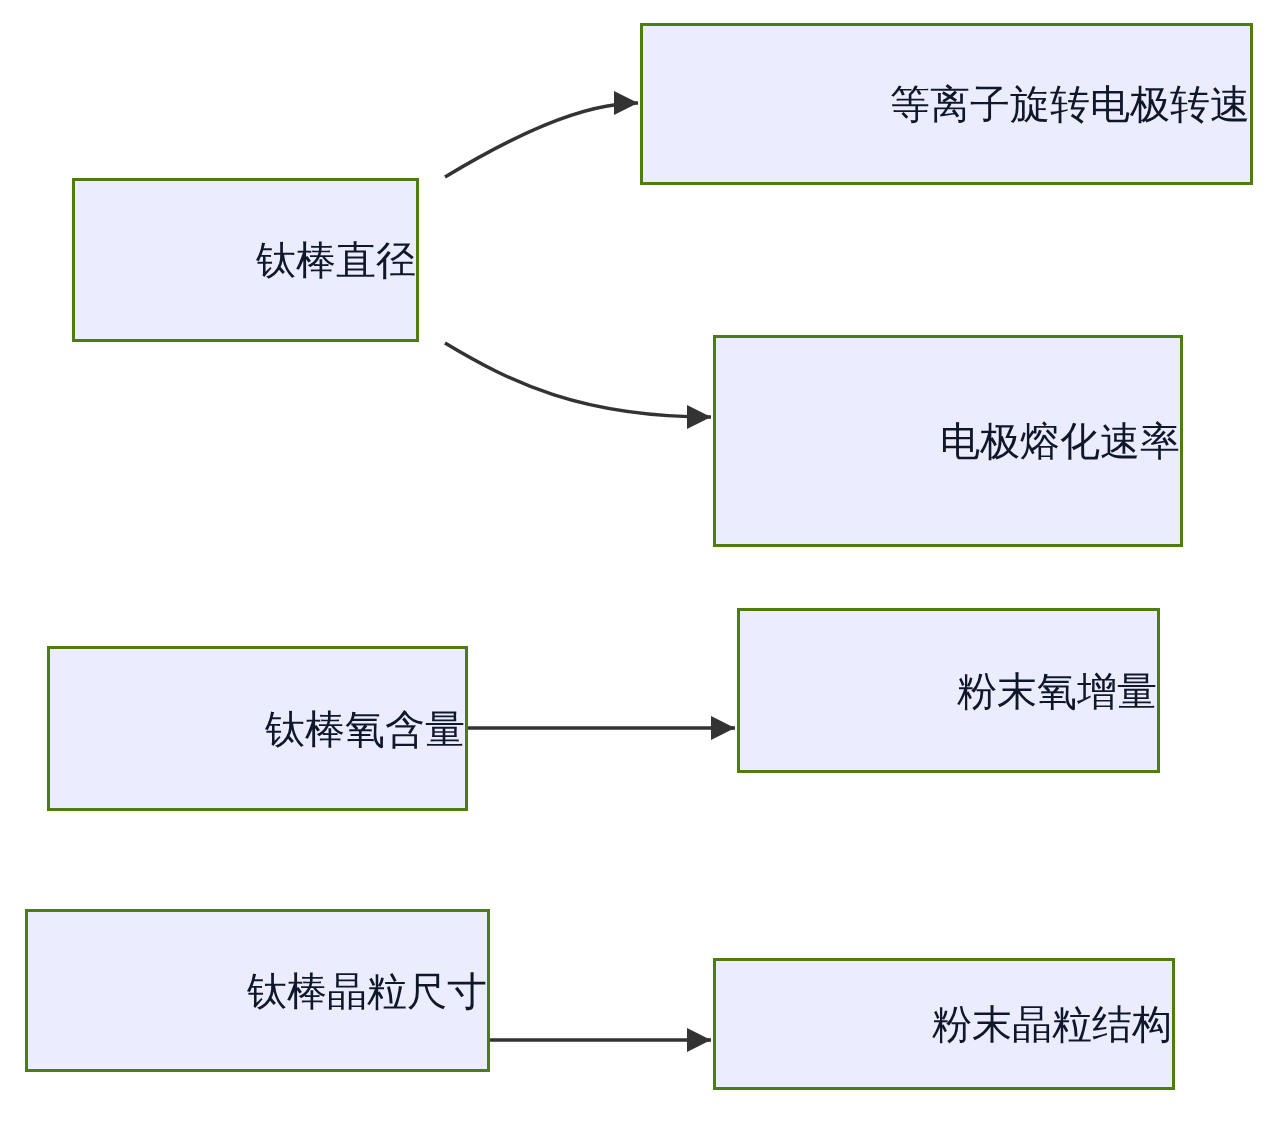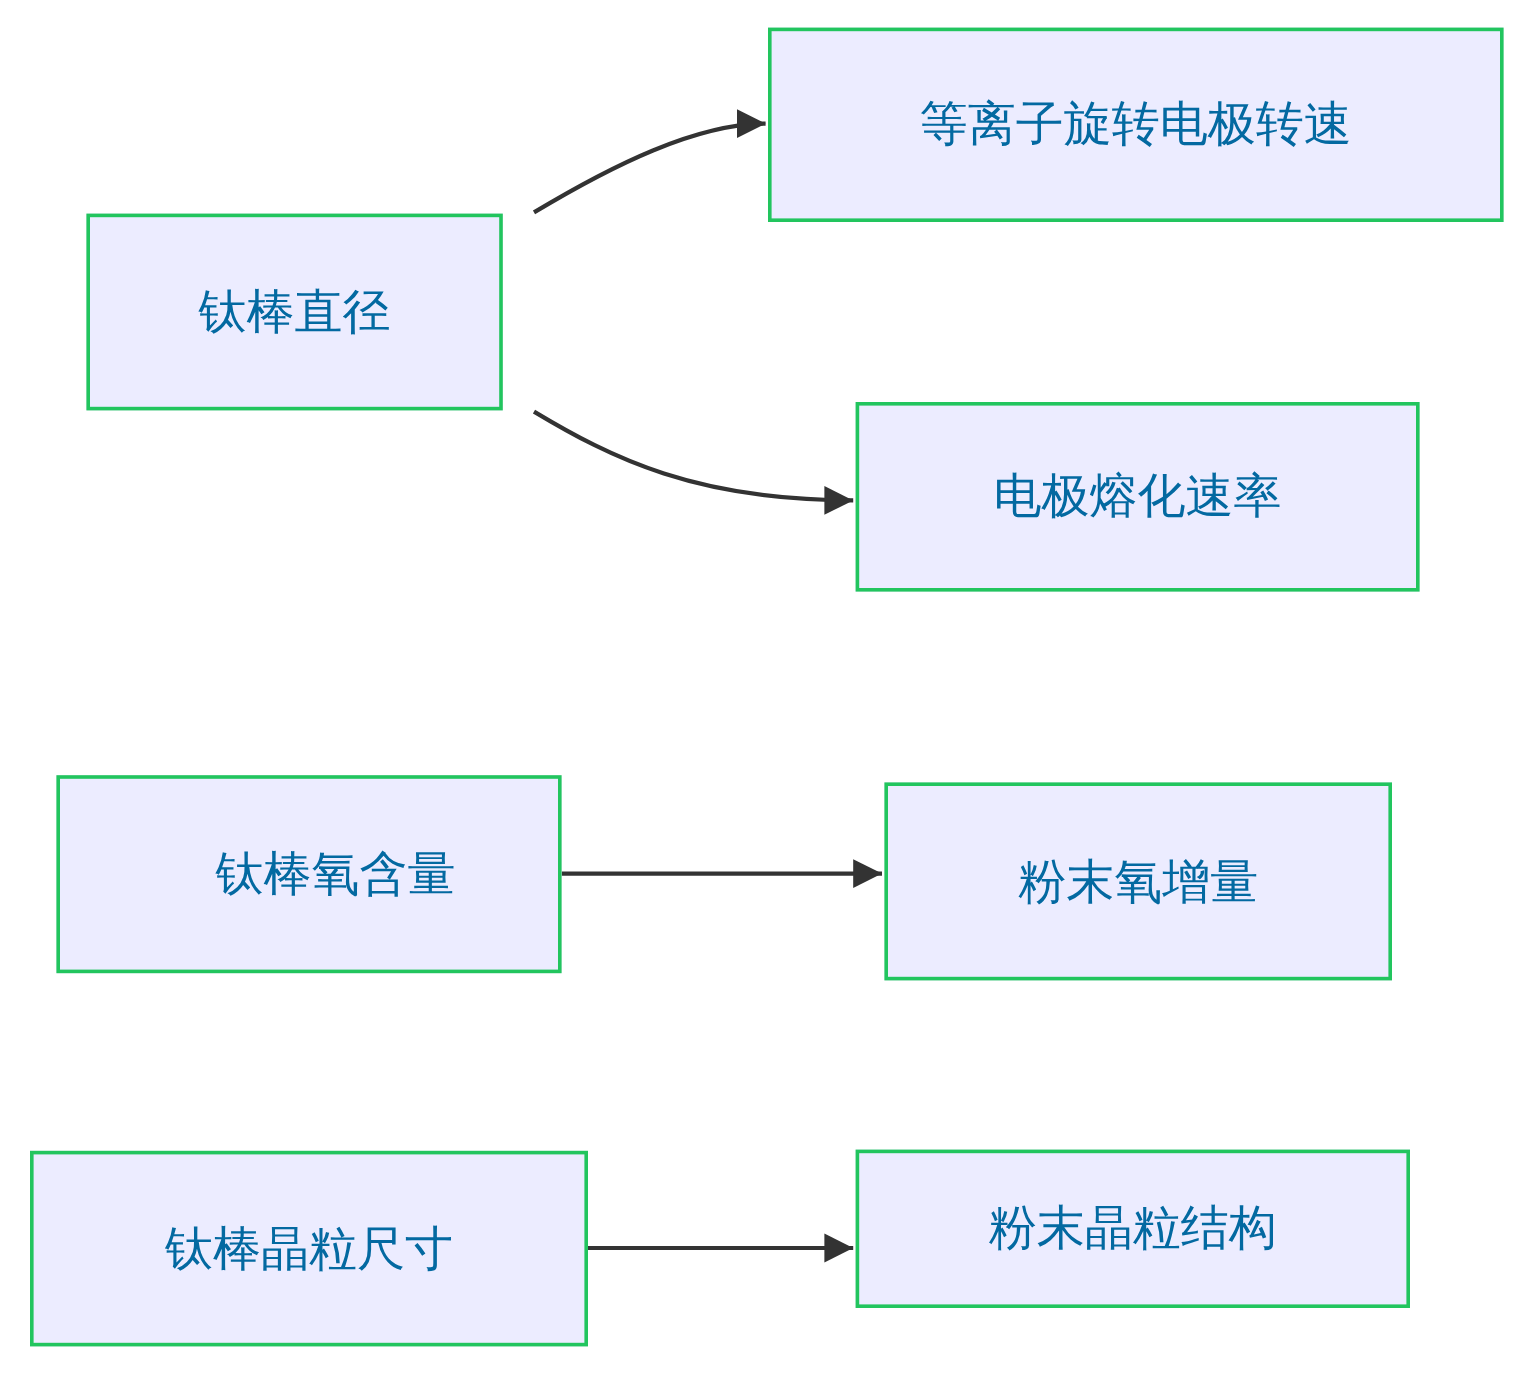--- a/index.html
+++ b/index.html
@@ -20,37 +20,37 @@
     left: 0;
     top: 0;
     width: 1278px;
     height: 1146px;
     pointer-events: none;
   }
   .node {
     position: absolute;
     box-sizing: border-box;
     background: #ECECFF;
-    border: 3px solid #22c55e;
-    color: #0369a1;
+    border: 3px solid #4d7c0f;
+    color: #0f172a;
     font-size: 40px;
     line-height: 1.2;
     display: flex;
     align-items: center;
-    justify-content: center;
+    justify-content: flex-end;
     text-align: center;
     white-space: nowrap;
   }
   
   .node-rod-diameter      { left: 72px;  top: 178px; width: 347px; height: 164px; }
   .node-electrode-speed   { left: 640px; top: 23px;  width: 613px; height: 162px; }
-  .node-melting-rate      { left: 713px; top: 335px; width: 470px; height: 158px; }
+  .node-melting-rate      { left: 713px; top: 335px; width: 470px; height: 212px; }
   .node-oxygen-content    { left: 47px;  top: 646px; width: 421px; height: 165px; padding-left: 44px; }
-  .node-oxygen-increase   { left: 737px; top: 652px; width: 423px; height: 165px; }
-  .node-grain-size        { left: 25px;  top: 959px; width: 465px; height: 163px; }
+  .node-oxygen-increase   { left: 737px; top: 608px; width: 423px; height: 165px; }
+  .node-grain-size        { left: 25px;  top: 909px; width: 465px; height: 163px; }
   .node-grain-structure   { left: 713px; top: 958px; width: 462px; height: 132px; }
 </style>
 </head>
 <body>
 
 <div class="canvas">
 
   <svg class="edge-layer" width="1278" height="1146" viewBox="0 0 1278 1146" xmlns="http://www.w3.org/2000/svg">
     <defs>
       <marker id="arrowhead" markerUnits="userSpaceOnUse" markerWidth="28" markerHeight="28" refX="24" refY="13" orient="auto">

